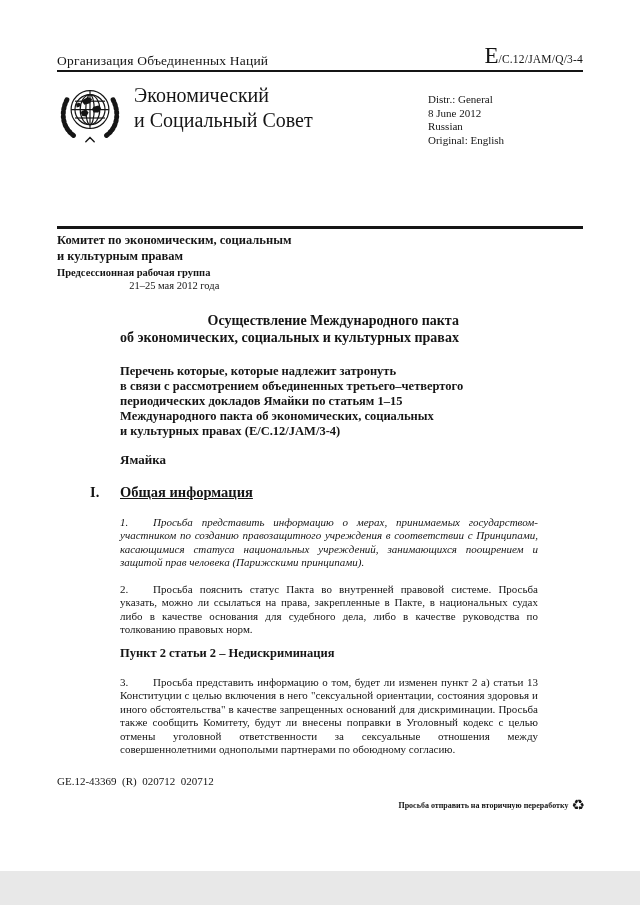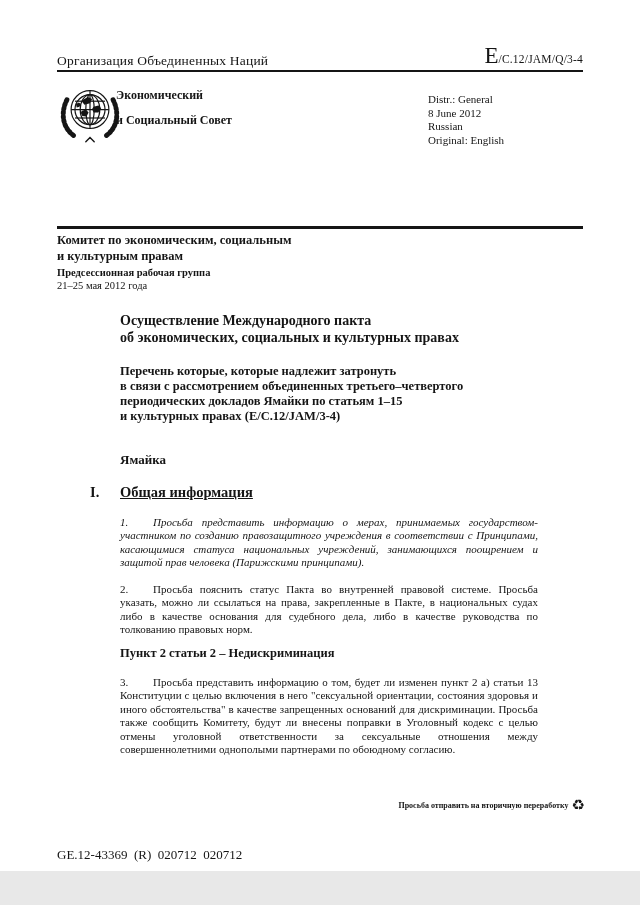--- a/index.html
+++ b/index.html
@@ -6,46 +6,46 @@
   .page{position:relative;width:640px;height:871px;background:#ffffff;
         font-family:"Liberation Serif","DejaVu Serif",serif;color:#151515;overflow:hidden;}
 
   .org-name{position:absolute;left:57px;top:53px;font-size:13.5px;letter-spacing:.2px;}
   .doc-symbol{position:absolute;right:57px;top:43px;display:flex;align-items:baseline;}
   .symbol-big{font-size:23px;}
   .symbol-rest{font-size:11.5px;letter-spacing:.2px;}
   .rule-top{position:absolute;left:57px;top:70px;width:526px;height:2px;background:#151515;}
 
   .emblem{position:absolute;left:55px;top:81px;}
-  .council-title{position:absolute;left:116px;top:83px;font-size:12px;font-weight:bold;line-height:25px;}
+  .council-title{position:absolute;left:134px;top:83px;font-size:20px;font-weight:normal;line-height:25px;}
   .distr{position:absolute;left:428px;top:93px;font-size:11px;line-height:13.6px;}
 
   .rule-mid{position:absolute;left:57px;top:226px;width:526px;height:2.5px;background:#151515;}
 
   .committee{position:absolute;left:57px;top:233px;}
   .committee-main{font-size:12.5px;font-weight:bold;line-height:15.5px;}
   .committee-sub{font-size:10.5px;font-weight:bold;margin-top:3px;}
-  .committee-dates{font-size:10.5px;margin-top:2px;}
+  .committee-dates{font-size:10.5px;margin-top:2px;text-align:center;}
 
-  .doc-title{position:absolute;left:120px;top:312px;font-size:14px;font-weight:bold;line-height:17px;}
+  .doc-title{position:absolute;left:120px;top:312px;font-size:14px;font-weight:bold;line-height:17px;text-align:right;}
   .doc-subtitle{position:absolute;left:120px;top:364px;font-size:12.5px;font-weight:bold;line-height:15px;}
   .country{position:absolute;left:120px;top:452px;font-size:13px;font-weight:bold;}
 
   .section-head{position:absolute;left:90px;top:484px;font-size:14.5px;font-weight:bold;text-decoration:underline;}
   .section-head .numeral{display:inline-block;width:30px;}
 
   .para{position:absolute;left:120px;width:418px;font-size:11px;line-height:13.4px;text-align:justify;}
   .p1{top:516px;font-style:italic;}
   .p2{top:583px;}
   .p3{top:676px;}
   .pnum{display:inline-block;width:33px;}
 
   .subheading{position:absolute;left:120px;top:646px;font-size:12.5px;font-weight:bold;}
 
-  .footer-ref{position:absolute;left:57px;top:847px;font-size:13px;white-space:pre;}
+  .footer-ref{position:absolute;left:57px;top:775px;font-size:11px;white-space:pre;}
   .footer-recycle{position:absolute;right:55px;top:798px;display:flex;align-items:center;gap:3px;}
   .recycle-text{font-size:8px;font-weight:bold;}
   .recycle-icon{font-size:15px;line-height:1;font-family:"DejaVu Sans",sans-serif;}
 </style>
 </head>
 <body>
 
 <div class="page">
 
   <div class="org-name">Организация Объединенных Наций</div>
@@ -107,20 +107,21 @@
 
   <div class="doc-title">
     <div>Осуществление Международного пакта</div>
     <div>об экономических, социальных и культурных правах</div>
   </div>
 
   <div class="doc-subtitle">
     <div>Перечень которые, которые надлежит затронуть</div>
     <div>в связи с рассмотрением объединенных третьего–четвертого</div>
     <div>периодических докладов Ямайки по статьям 1–15</div>
+    <div>Международного пакта об экономических, социальных</div>
     <div>и культурных правах (E/C.12/JAM/3-4)</div>
   </div>
 
   <div class="country">Ямайка</div>
 
   <div class="section-head">
     <span class="numeral">I.</span><span>Общая информация</span>
   </div>
 
   <div class="para p1">

